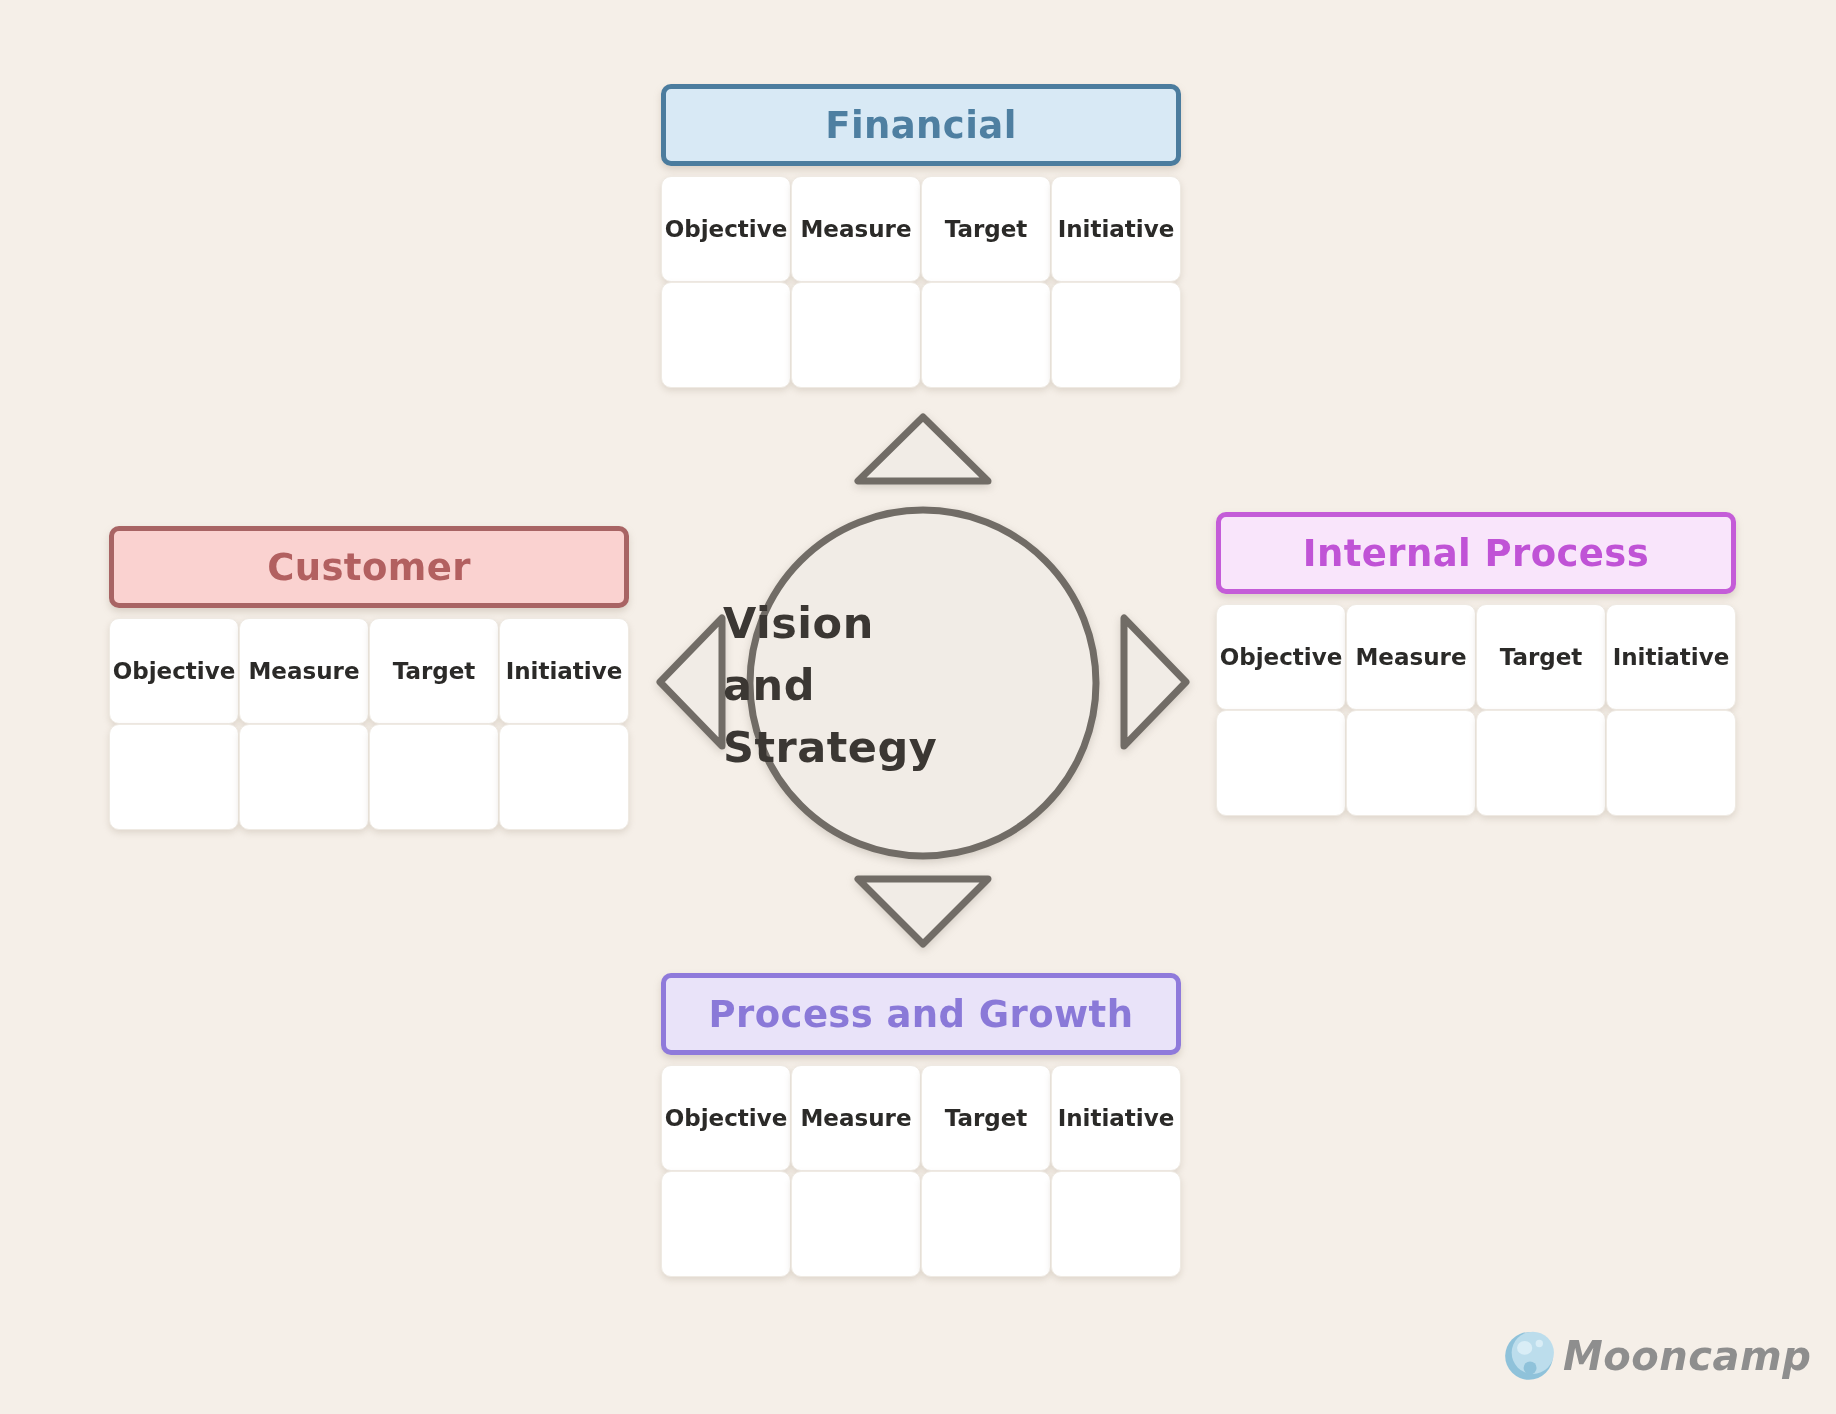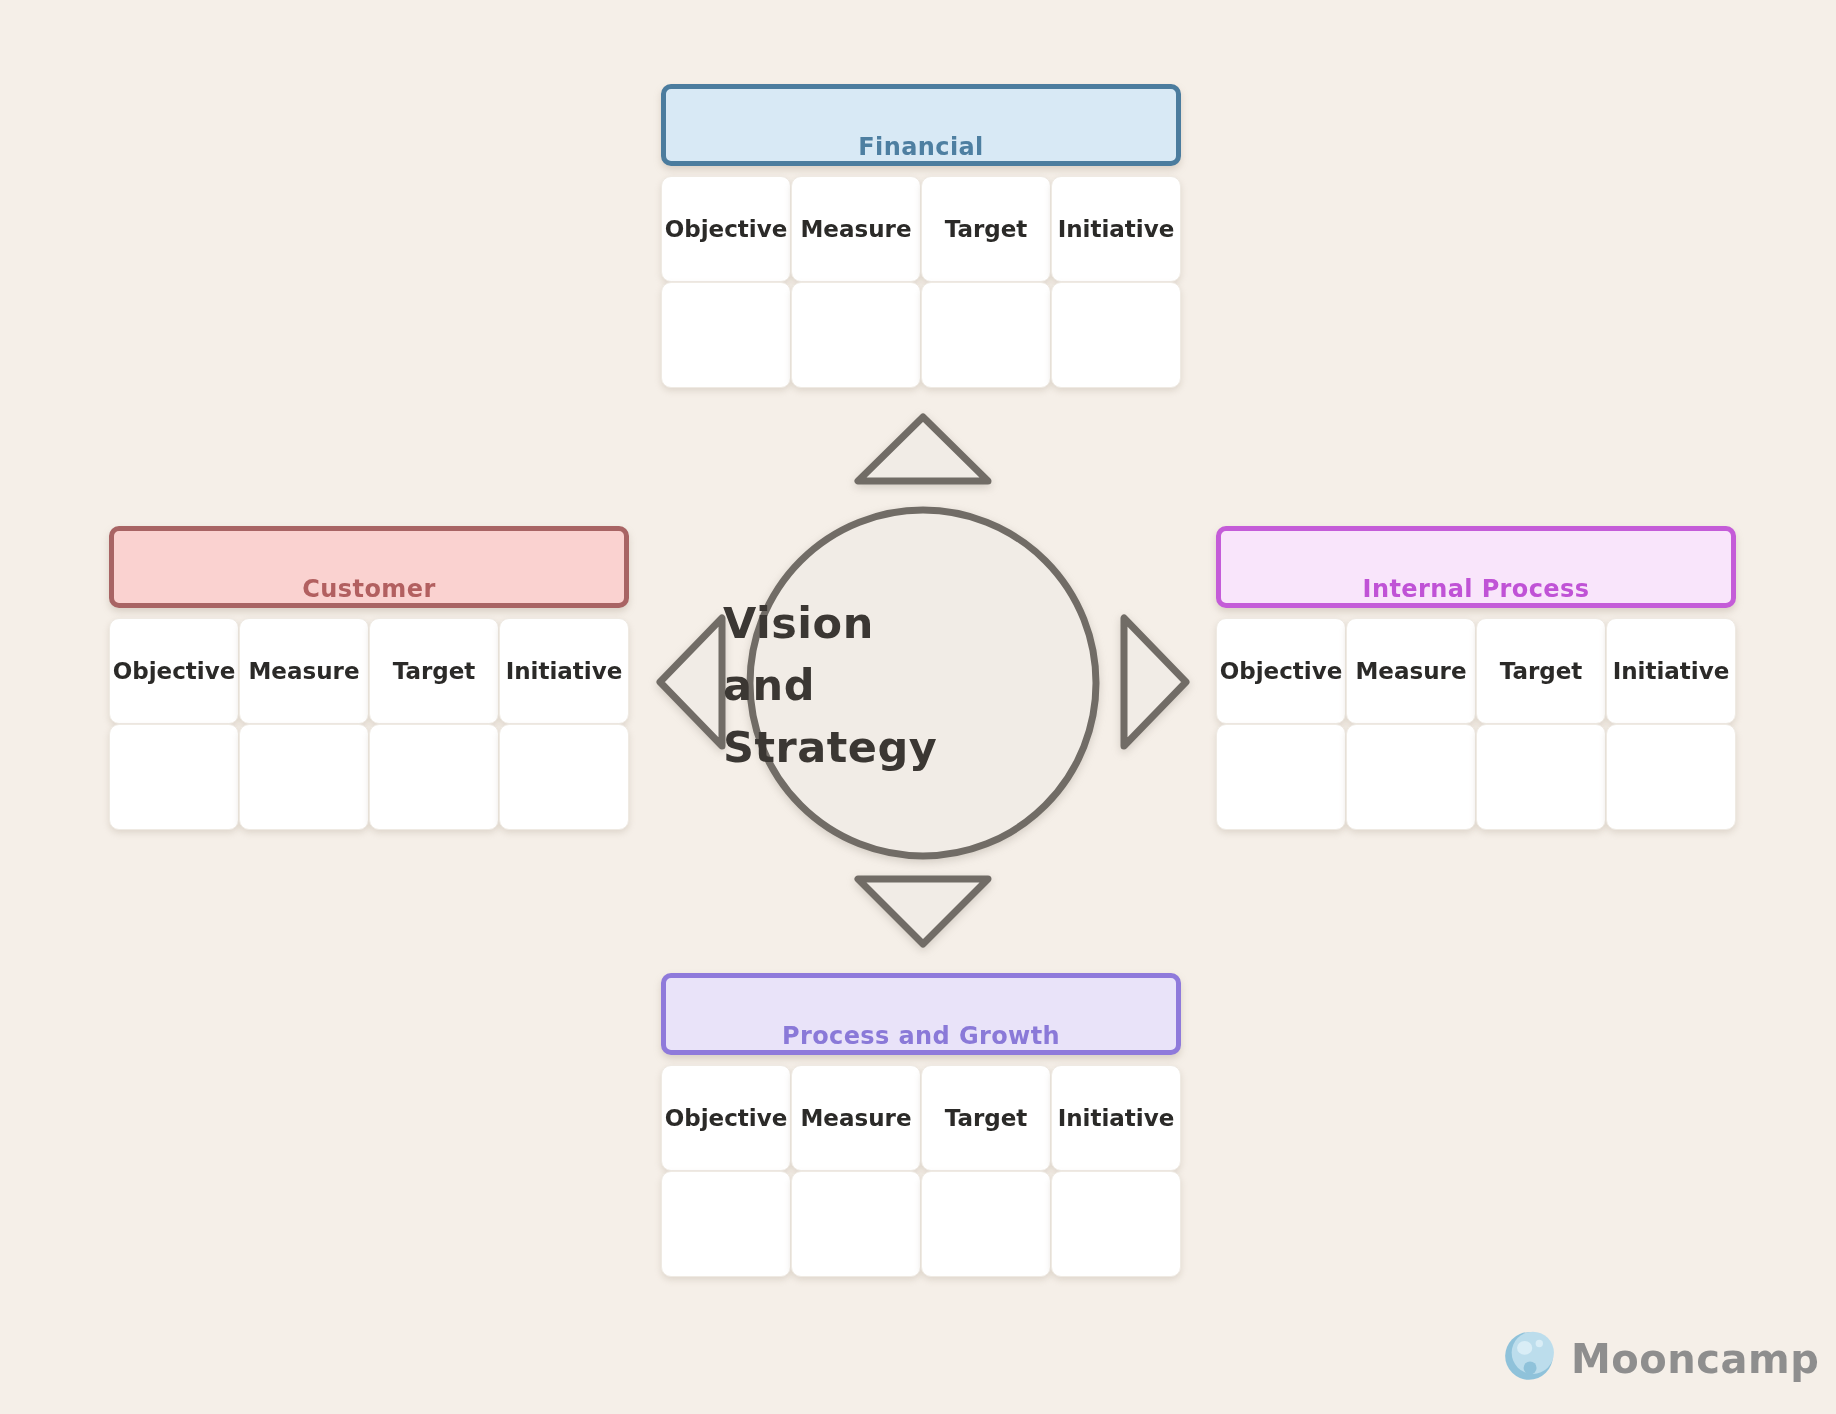--- a/index.html
+++ b/index.html
@@ -17,23 +17,23 @@
   .quadrant { position: absolute; width: 520px; }
 
   .q-header {
     box-sizing: border-box;
     height: 82px;
     border-radius: 10px;
     border: 5px solid var(--border);
     background: var(--fill);
     color: var(--text);
     display: flex;
-    align-items: flex-end;
+    align-items: center;
     justify-content: center;
-    font-size: 24px;
+    font-size: 37px;
     font-weight: 700;
     letter-spacing: 0.4px;
     box-shadow: 0 4px 7px rgba(168, 154, 138, 0.35);
   }
 
   .q-grid {
     margin-top: 10px;
     display: grid;
     grid-template-columns: repeat(4, 1fr);
     gap: 0;
@@ -82,23 +82,24 @@
     white-space: pre-line;
     letter-spacing: 0.5px;
   }
 
   
   .brand {
     position: absolute;
     left: 1503px;
     top: 1330px;
     display: flex;
-    align-items: flex-end;
-    gap: 16px;
+    align-items: center;
+    gap: 8px;
     cursor: pointer;
+    font-style: italic;
   }
   .brand .wordmark {
     font-size: 40px;
     font-weight: 700;
     color: var(--brand-color, #8E8E8E);
     letter-spacing: 0.5px;
   }
   .moon-base  { fill: var(--moon-base, #8FC2DA); }
   .moon-light { fill: var(--moon-light, #BCDDEC); }
   .moon-spot  { fill: var(--moon-spot, #D9EDF6); }
@@ -149,21 +150,21 @@
       <div class="card">
           <span>Initiative</span>
         </div>
       <div class="card"></div>
       <div class="card"></div>
       <div class="card"></div>
       <div class="card"></div>
     </div>
   </section>
 
-  <section class="quadrant" style="left: 1216px; top: 526px; --fill: #F9E5FB; --border: #C45CD8; --text: #C053D6;">
+  <section class="quadrant" style="left: 1216px; top: 512px; --fill: #F9E5FB; --border: #C45CD8; --text: #C053D6;">
     <header class="q-header">
       <span>Internal Process</span>
     </header>
     <div class="q-grid">
       <div class="card">
           <span>Objective</span>
         </div>
       <div class="card">
           <span>Measure</span>
         </div>

